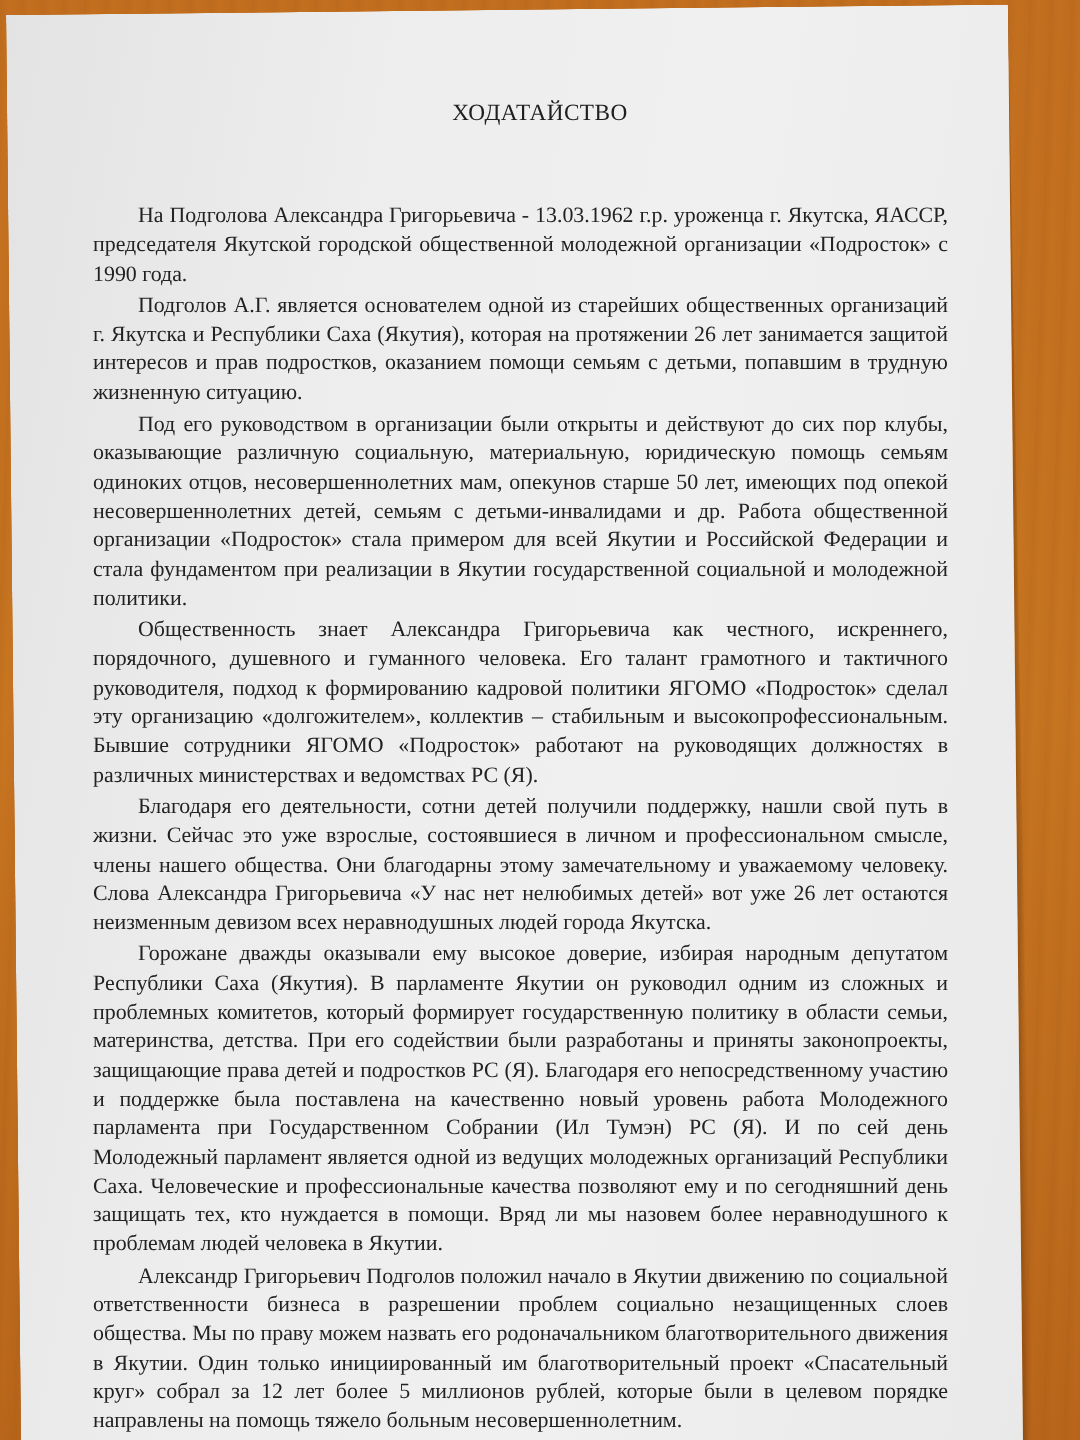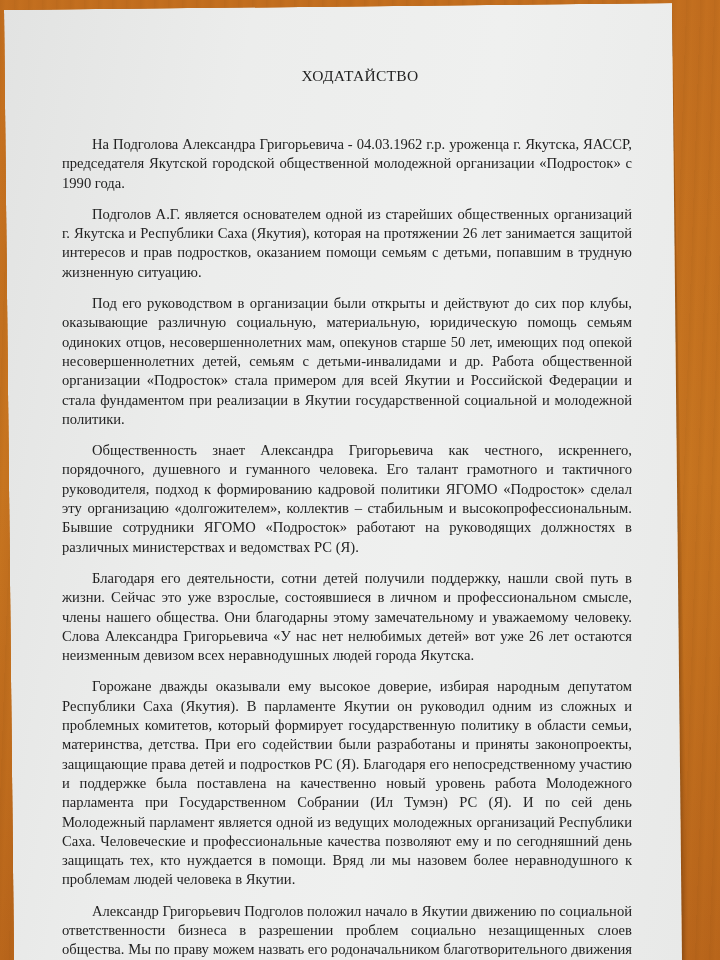--- a/index.html
+++ b/index.html
@@ -28,32 +28,32 @@
       position: absolute; left: 0; width: 720px; top: 67px;
       text-align: center; font-size: 15.5px; letter-spacing: 0.3px;
       color: #1f1f1f;
     }
     .body {
       position: absolute; left: 62px; top: 135px; width: 570px;
       color: #222; font-size: 14.6px; line-height: 19.3px;
       text-align: justify;
     }
     .para { text-indent: 30px; margin: 0; }
-    .para + .para { margin-top: 12px; }
+    .para + .para { margin-top: 2px; }
   </style>
 </head>
 <body>
 
 <div class="table-top"></div>
 
 <div class="paper"></div>
 
 <div class="title">ХОДАТАЙСТВО</div>
 
 <div class="body">
-  <p class="para">На Подголова Александра Григорьевича - 04.03.1962 г.р. уроженца г. Якутска, ЯАССР, председателя Якутской городской общественной молодежной организации «Подросток» с 1990 года.</p>
+  <p class="para">На Подголова Александра Григорьевича - 13.03.1962 г.р. уроженца г. Якутска, ЯАССР, председателя Якутской городской общественной молодежной организации «Подросток» с 1990 года.</p>
   <p class="para">Подголов А.Г. является основателем одной из старейших общественных организаций г. Якутска и Республики Саха (Якутия), которая на протяжении 26 лет занимается защитой интересов и прав подростков, оказанием помощи семьям с детьми, попавшим в трудную жизненную ситуацию.</p>
   <p class="para">Под его руководством в организации были открыты и действуют до сих пор клубы, оказывающие различную социальную, материальную, юридическую помощь семьям одиноких отцов, несовершеннолетних мам, опекунов старше 50 лет, имеющих под опекой несовершеннолетних детей, семьям с детьми-инвалидами и др. Работа общественной организации «Подросток» стала примером для всей Якутии и Российской Федерации и стала фундаментом при реализации в Якутии государственной социальной и молодежной политики.</p>
   <p class="para">Общественность знает Александра Григорьевича как честного, искреннего, порядочного, душевного и гуманного человека. Его талант грамотного и тактичного руководителя, подход к формированию кадровой политики ЯГОМО «Подросток» сделал эту организацию «долгожителем», коллектив – стабильным и высокопрофессиональным. Бывшие сотрудники ЯГОМО «Подросток» работают на руководящих должностях в различных министерствах и ведомствах РС (Я).</p>
   <p class="para">Благодаря его деятельности, сотни детей получили поддержку, нашли свой путь в жизни. Сейчас это уже взрослые, состоявшиеся в личном и профессиональном смысле, члены нашего общества. Они благодарны этому замечательному и уважаемому человеку. Слова Александра Григорьевича «У нас нет нелюбимых детей» вот уже 26 лет остаются неизменным девизом всех неравнодушных людей города Якутска.</p>
   <p class="para">Горожане дважды оказывали ему высокое доверие, избирая народным депутатом Республики Саха (Якутия). В парламенте Якутии он руководил одним из сложных и проблемных комитетов, который формирует государственную политику в области семьи, материнства, детства. При его содействии были разработаны и приняты законопроекты, защищающие права детей и подростков РС (Я). Благодаря его непосредственному участию и поддержке была поставлена на качественно новый уровень работа Молодежного парламента при Государственном Собрании (Ил Тумэн) РС (Я). И по сей день Молодежный парламент является одной из ведущих молодежных организаций Республики Саха. Человеческие и профессиональные качества позволяют ему и по сегодняшний день защищать тех, кто нуждается в помощи. Вряд ли мы назовем более неравнодушного к проблемам людей человека в Якутии.</p>
   <p class="para">Александр Григорьевич Подголов положил начало в Якутии движению по социальной ответственности бизнеса в разрешении проблем социально незащищенных слоев общества. Мы по праву можем назвать его родоначальником благотворительного движения в Якутии. Один только инициированный им благотворительный проект «Спасательный круг» собрал за 12 лет более 5 миллионов рублей, которые были в целевом порядке направлены на помощь тяжело больным несовершеннолетним.</p>
 </div>
 
 </body></html>

